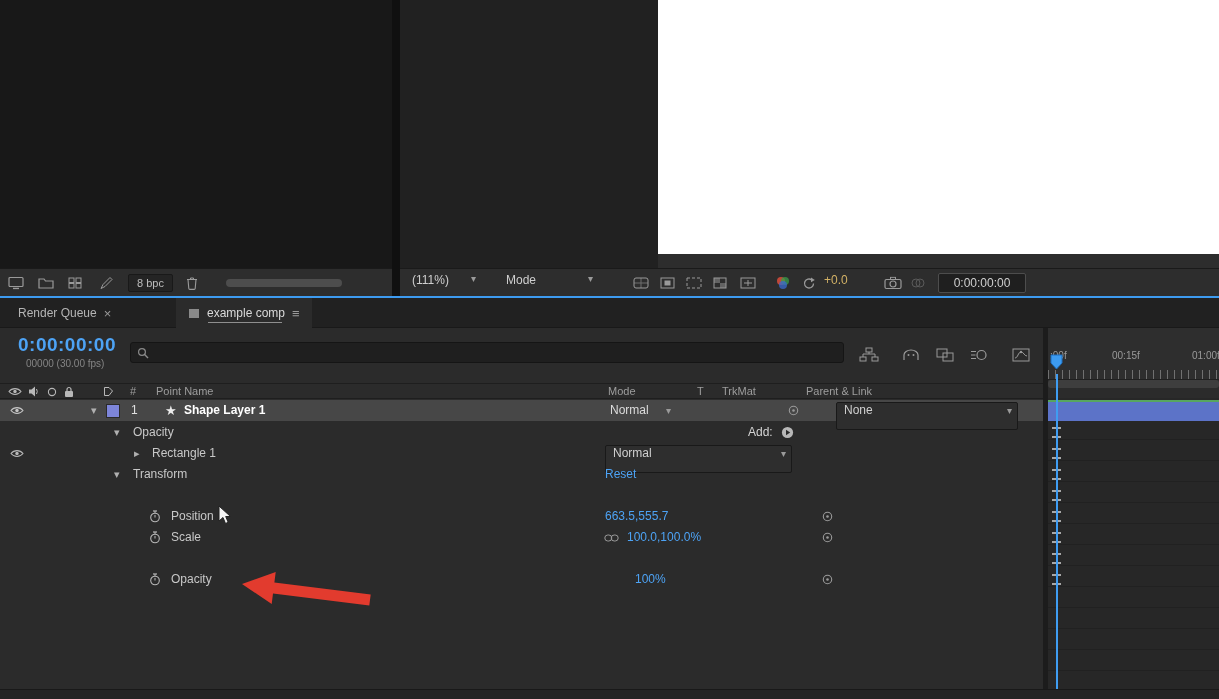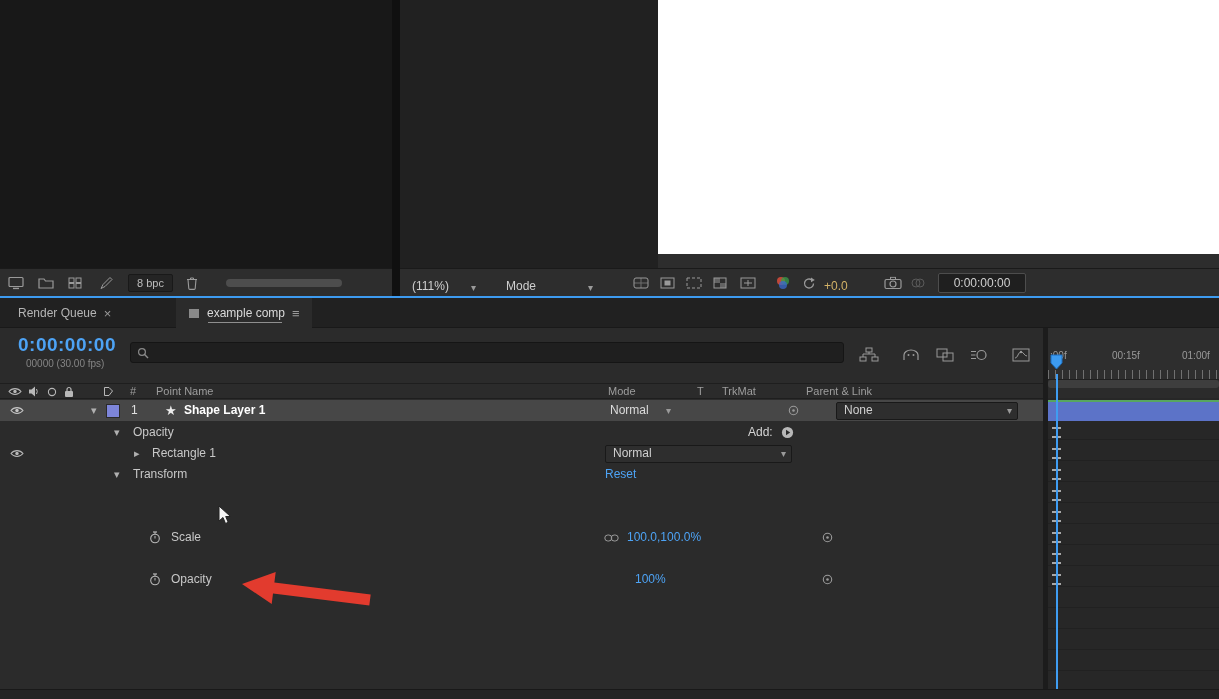--- a/index.html
+++ b/index.html
@@ -8,21 +8,21 @@
   .abs{position:absolute}
   svg{display:block}
   
   #panel-left{background:#181818}
   #panel-mid{background:#212121}
   #comp-view{background:#ffffff}
   .toolbar{background:#2d2d2d}
   .ticon{position:absolute;top:50%;transform:translateY(-50%);cursor:pointer}
   .bpc{position:absolute;top:5px;height:18px;line-height:16px;padding:0 8px;background:#242424;border:1px solid #191919;border-radius:2px;color:#bdbdbd;font-size:11px}
   .scrollpill{position:absolute;top:10px;height:8px;border-radius:4px;background:#4d4d4d}
-  .dd{position:absolute;top:4px;height:20px;display:flex;gap:22px;align-items:flex-end;padding:0 4px;color:#cfcfcf;cursor:pointer}
+  .dd{position:absolute;top:4px;height:20px;display:flex;gap:22px;align-items:flex-start;padding:0 4px;color:#cfcfcf;cursor:pointer}
   .chev{color:#9a9a9a;font-size:10px}
   .tcbox{position:absolute;top:4px;height:20px;line-height:18px;text-align:center;background:#1f1f1f;border:1px solid #4d4d4d;border-radius:2px;color:#cfcfcf}
   
   #timeline{background:#2b2b2b}
   #tabbar{position:absolute;left:0;top:0;width:1219px;height:30px;background:#212121;border-bottom:1px solid #191919}
   .tab{position:absolute;top:0;height:30px;display:flex;align-items:center;gap:7px;padding:0 12px;color:#b5b5b5;cursor:pointer}
   .tab.active{background:#2b2b2b;color:#dadada}
   .tab.active::after{content:"";position:absolute;left:32px;right:30px;bottom:5px;height:1px;background:#8f8f8f}
   .tab .close,.tab .menu{color:#9a9a9a;font-size:13px}
   #big-timecode{position:absolute;left:18px;top:36px;font-size:19px;font-weight:bold;letter-spacing:.5px;color:#4da3f5;cursor:pointer}
@@ -41,21 +41,21 @@
   #colheader .t{position:absolute;top:0;line-height:15px;white-space:nowrap}
   #colheader .icon{position:absolute}
   
   .row{position:absolute;left:0;width:1043px;height:21px;cursor:default}
   .row .t{position:absolute;top:0;line-height:21px;white-space:nowrap}
   .row .icon{position:absolute}
   .twirl{color:#b0b0b0;font-size:11px}
   .val{color:#4da3f5;cursor:ew-resize}
   #layer-row{background:#474747}
   .swatch{position:absolute;left:106px;top:4px;width:14px;height:14px;background:#7d85d9;border:1px solid #2a2a2a}
-  .selbox{position:absolute;height:18px;top:2px;background:#2e2e2e;border:1px solid #191919;border-radius:2px;color:#d0d0d0;cursor:pointer}
+  .selbox{position:absolute;height:28px;top:2px;background:#2e2e2e;border:1px solid #191919;border-radius:2px;color:#d0d0d0;cursor:pointer}
   .selbox .lbl{position:absolute;left:7px;top:0;line-height:15px;white-space:nowrap}
   .selbox .chev{position:absolute;right:5px;top:0;line-height:15px}
   
   #vdivider{position:absolute;left:1043px;top:30px;width:5px;height:371px;background:#1c1c1c}
   #tracks{position:absolute;left:1048px;top:100px;width:171px;height:291px;background:repeating-linear-gradient(to bottom,#272727 0 20px,#212121 20px 21px)}
   #layer-bar{position:absolute;left:1048px;top:102px;width:171px;height:21px;background:#5c73c8;border-top:2px solid #57a65f;cursor:grab}
   #playhead-line{position:absolute;left:1056px;top:76px;width:2px;height:315px;background:#3f9df2;z-index:6}
   #playhead-marker{position:absolute;left:1050px;top:56px;z-index:7;cursor:grab}
   .ibeam{position:absolute;width:9px;height:11px;z-index:5}
   .ibeam::before,.ibeam::after{content:"";position:absolute;left:0;width:9px;height:2px;background:#a8a8a8}
@@ -249,21 +249,21 @@
             <rect x="1" y="1" width="16" height="12" fill="none" stroke="#9a9a9a"></rect>
             <path d="M3 10 C6 10 6 4 9 4 C12 4 12 8 15 8" fill="none" stroke="#9a9a9a"></path>
             <circle cx="9" cy="4" r="1.2" fill="#9a9a9a"></circle>
           </svg>
       </span>
     </div>
 
     <div id="ruler">
       <span class="lab" style="left:2px">:00f</span>
       <span class="lab" style="left:64px">00:15f</span>
-      <span class="lab" style="left:134px">01:00f</span>
+      <span class="lab" style="left:144px">01:00f</span>
       <div class="ticks"></div>
     </div>
     <div id="workarea"></div>
 
     <div id="colheader">
       <span class="icon" style="left:8px;top:3px">
         <svg width="14" height="9" viewBox="0 0 14 9">
             <path d="M1 4.5 C4 0.6 10 0.6 13 4.5 C10 8.4 4 8.4 1 4.5 Z" fill="none" stroke="#b8b8b8" stroke-width="1.1"></path>
             <circle cx="7" cy="4.5" r="1.7" fill="#b8b8b8"></circle>
           </svg>
@@ -351,20 +351,38 @@
       </div>
     </div>
 
     <div class="row" style="top:166px">
       <span class="t twirl" style="left:114px">▾</span>
       <span class="t" style="left:133px">Transform</span>
       <span class="t val" style="left:605px;cursor:pointer">Reset</span>
     </div>
 
 
+    <div class="row" style="top:208px">
+      <span class="icon" style="left:149px;top:4px">
+        <svg width="12" height="13" viewBox="0 0 12 13">
+            <circle cx="6" cy="7.5" r="4.3" fill="none" stroke="#b8b8b8" stroke-width="1.1"></circle>
+            <line x1="6" y1="7.5" x2="6" y2="4.9" stroke="#b8b8b8"></line>
+            <line x1="4" y1="1" x2="8" y2="1" stroke="#b8b8b8" stroke-width="1.2"></line>
+            <line x1="6" y1="1" x2="6" y2="3" stroke="#b8b8b8"></line>
+          </svg>
+      </span>
+      <span class="t" style="left:171px">Position</span>
+      <span class="t val" style="left:605px">663.5,555.7</span>
+      <span class="icon" style="left:822px;top:5px">
+        <svg width="11" height="11" viewBox="0 0 11 11">
+            <circle cx="5.5" cy="5.5" r="4.2" fill="none" stroke="#9a9a9a" stroke-width="1.1"></circle>
+            <circle cx="5.5" cy="5.5" r="1.3" fill="#9a9a9a"></circle>
+          </svg>
+      </span>
+    </div>
 
     <div class="row" style="top:229px">
       <span class="icon" style="left:149px;top:4px">
         <svg width="12" height="13" viewBox="0 0 12 13">
             <circle cx="6" cy="7.5" r="4.3" fill="none" stroke="#b8b8b8" stroke-width="1.1"></circle>
             <line x1="6" y1="7.5" x2="6" y2="4.9" stroke="#b8b8b8"></line>
             <line x1="4" y1="1" x2="8" y2="1" stroke="#b8b8b8" stroke-width="1.2"></line>
             <line x1="6" y1="1" x2="6" y2="3" stroke="#b8b8b8"></line>
           </svg>
       </span>

